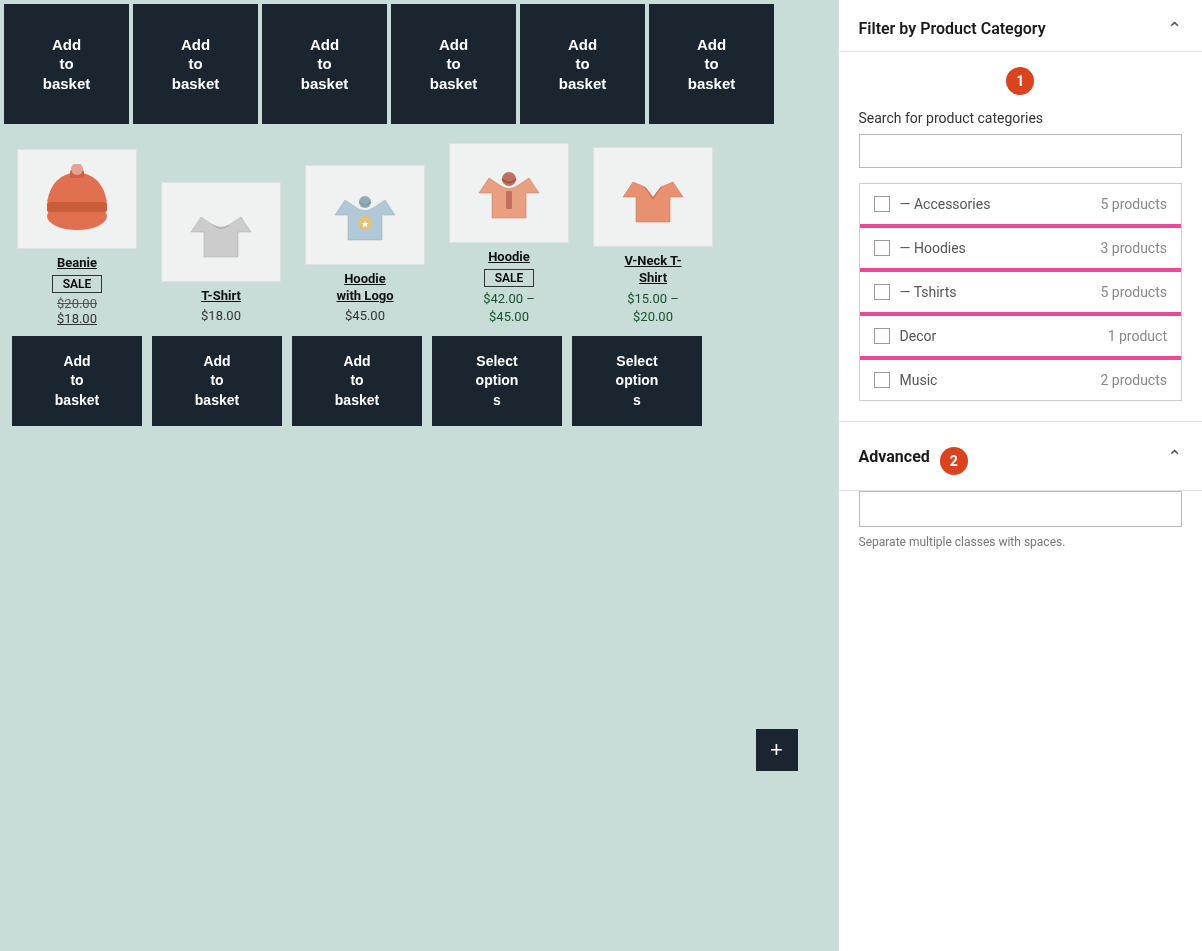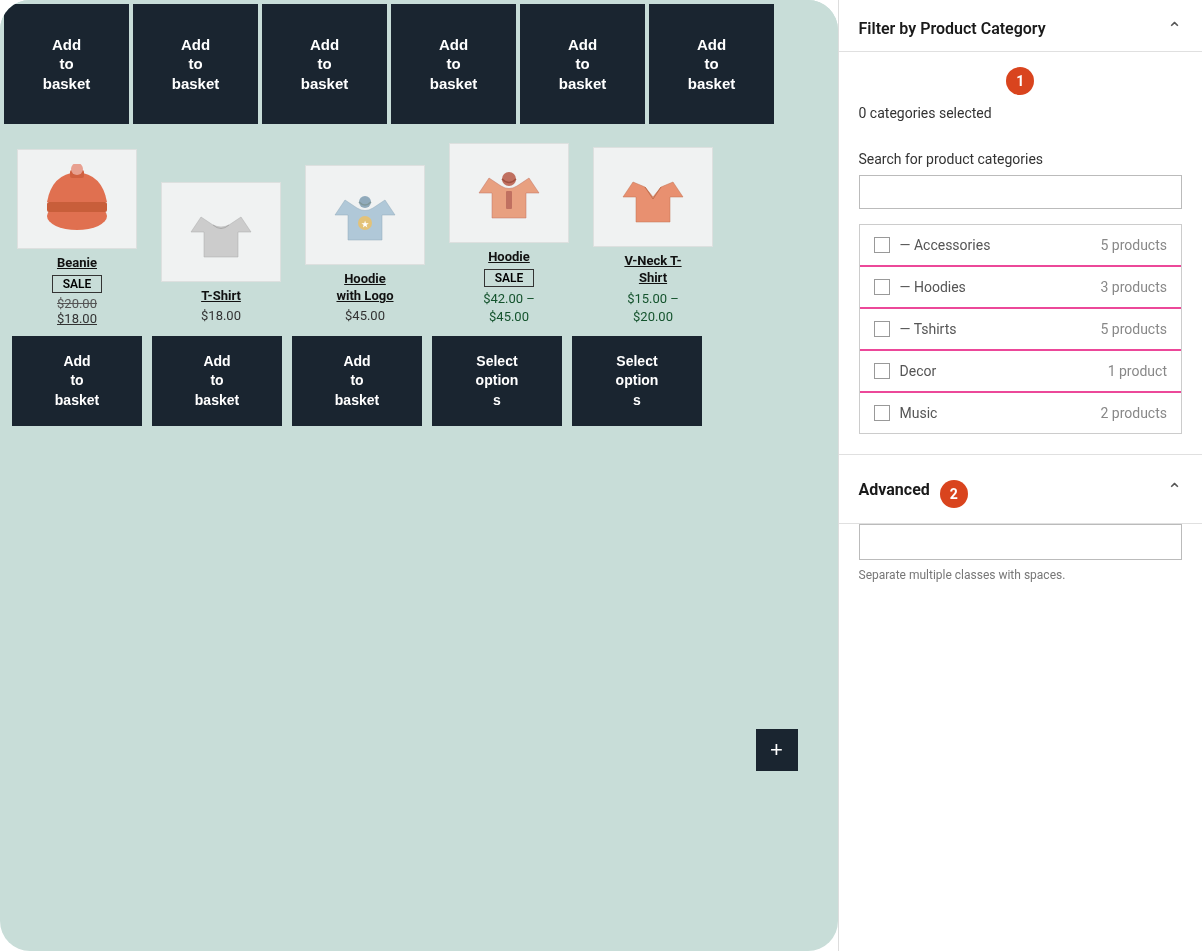--- a/index.html
+++ b/index.html
@@ -11,21 +11,20 @@
       min-height: 951px;
     }
 
     
     .left-panel {
       width: 894px;
       background: #c8ddd8;
       padding: 0;
       position: relative;
       overflow: hidden;
-      border-radius: 30px;
     }
 
     .add-basket-btn {
       width: 125px;
       height: 120px;
       background: #1a2530;
       color: #fff;
       font-size: 15px;
       font-weight: 600;
       text-align: center;
@@ -127,21 +126,21 @@
       border: 1px solid #ccc;
       max-height: 340px;
       overflow-y: scroll;
       position: relative;
     }
 
     .category-item {
       display: flex;
       align-items: center;
       padding: 12px 14px;
-      border-bottom: 2px solid #ec4899;
+      border-bottom: 4px solid #ec4899;
       gap: 10px;
     }
 
     .category-item:last-child {
       border-bottom: none;
     }
 
     .category-checkbox {
       width: 16px;
       height: 16px;
@@ -453,21 +452,20 @@
 
   <div class="section-header">
     <span class="section-title">Filter by Product Category</span>
     <span class="chevron-up">⌃</span>
   </div>
 
   <div class="badge-container">
     <div class="badge-number">1</div>
   </div>
 
-  <div class="categories-selected">0 categories selected</div>
 
   <div class="search-label">Search for product categories</div>
 
   <input type="text" class="search-input" style="">
 
   <div class="category-list-box">
 
     <div class="category-item">
       <input type="checkbox" class="category-checkbox" style="">
       <span class="category-name">— Accessories</span>

